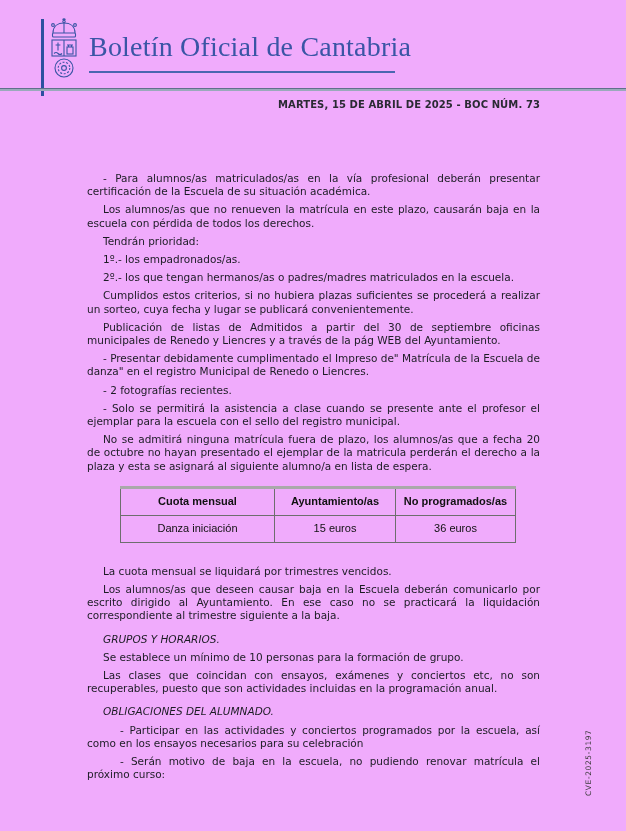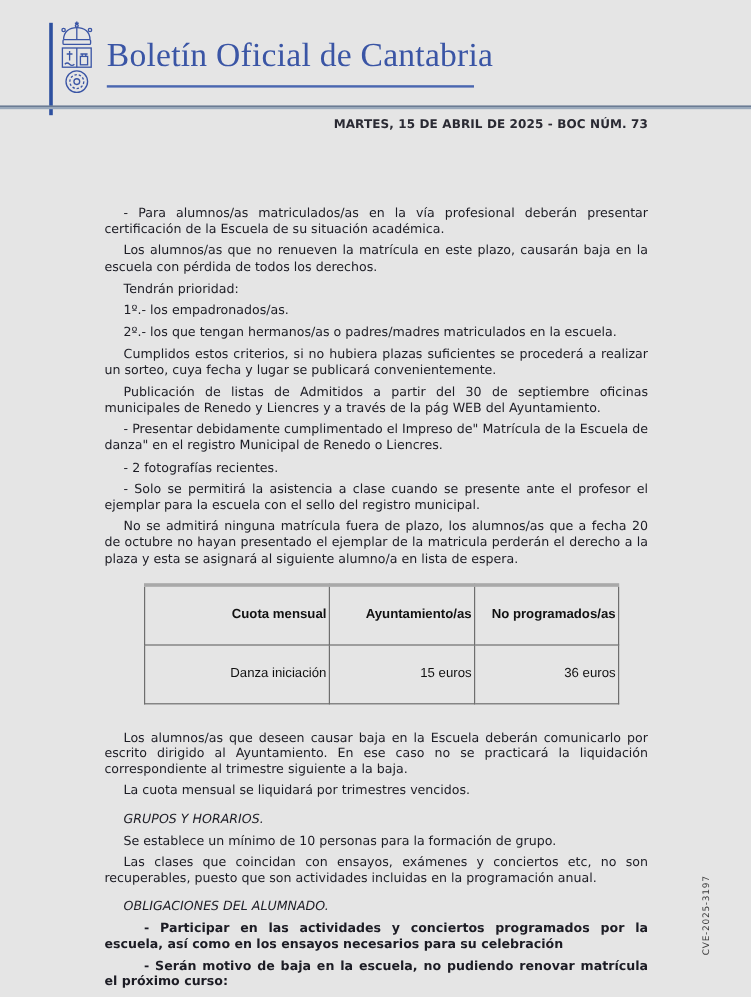--- a/index.html
+++ b/index.html
@@ -1,17 +1,17 @@
 <!DOCTYPE html>
 <html><head>
 <meta charset="utf-8">
 <style>
   html,body { margin:0; padding:0; background:#ffffff; }
   .page {
-    position:relative; width:626px; height:831px; background:#e5e5e5;
+    position:relative; width:626px; height:831px; background:#f0abfc;
     font-family:"DejaVu Sans", sans-serif; overflow:hidden;
   }
 
   
   .mast-bar { position:absolute; left:41px; top:19px; width:3px; height:77px; background:#2d50a0; }
   .crest { position:absolute; left:46px; top:17px; width:36px; height:66px; }
   .mast-title {
     position:absolute; left:89px; top:31px;
     font-family:"Liberation Serif","DejaVu Serif",serif;
     font-size:28px; color:#3a55a5; letter-spacing:0.2px; white-space:nowrap;
@@ -27,31 +27,31 @@
   }
 
   
   .content {
     position:absolute; left:87px; top:172px; width:453px;
     font-size:10.5px; line-height:13.2px; color:#1c1c24; text-align:justify;
   }
   .content p { margin:5px 0 0 0; text-indent:16px; }
   .content p.first { margin-top:0; }
   .content p.section { margin-top:10px;font-style:italic; }
-  .content p.deep { text-indent:33px;font-weight:bold; }
+  .content p.deep { text-indent:33px; }
 
   
   .table-wrap { margin:13px 0 22px 33px; }
   table.fees {
     border-collapse:collapse; width:395px; table-layout:fixed;
     font-family:"Liberation Sans", sans-serif; font-size:11px; color:#111111;
     border:1px solid #6e6e6e; border-top:3px solid #a9a9a9;
   }
   table.fees th, table.fees td {
-    border:1px solid #6e6e6e; text-align:right; padding:17px 2px; height:14px;
+    border:1px solid #6e6e6e; text-align:center; padding:6px 2px; height:14px;
     overflow:hidden; white-space:nowrap;
   }
   table.fees th { font-weight:bold; }
   col.c1 { width:154px; } col.c2 { width:121px; } col.c3 { width:120px; }
 
   
   .cve {
     position:absolute; right:33px; top:730px; height:66px;
     writing-mode:vertical-rl; transform:rotate(180deg);
     font-size:7.5px; color:#3a3a3a; letter-spacing:0.6px; white-space:nowrap;
@@ -127,22 +127,22 @@
             <tr>
               <td>Danza iniciación</td>
               <td>15 euros</td>
               <td>36 euros</td>
             </tr>
           </tbody>
       </table>
     </div>
 
     <div id="paras-after">
+        <p class="">La cuota mensual se liquidará por trimestres vencidos.</p>
         <p class="">Los alumnos/as que deseen causar baja en la Escuela deberán comunicarlo por escrito dirigido al Ayuntamiento. En ese caso no se practicará la liquidación correspondiente al trimestre siguiente a la baja.</p>
-        <p class="">La cuota mensual se liquidará por trimestres vencidos.</p>
         <p class="section">GRUPOS Y HORARIOS.</p>
         <p class="">Se establece un mínimo de 10 personas para la formación de grupo.</p>
         <p class="">Las clases que coincidan con ensayos, exámenes y conciertos etc, no son recuperables, puesto que son actividades incluidas en la programación anual.</p>
         <p class="section">OBLIGACIONES DEL ALUMNADO.</p>
         <p class="deep">- Participar en las actividades y conciertos programados por la escuela, así como en los ensayos necesarios para su celebración</p>
         <p class="deep">- Serán motivo de baja en la escuela, no pudiendo renovar matrícula el próximo curso:</p>
       </div>
   </div>
 
   <div class="cve">CVE-2025-3197</div>

